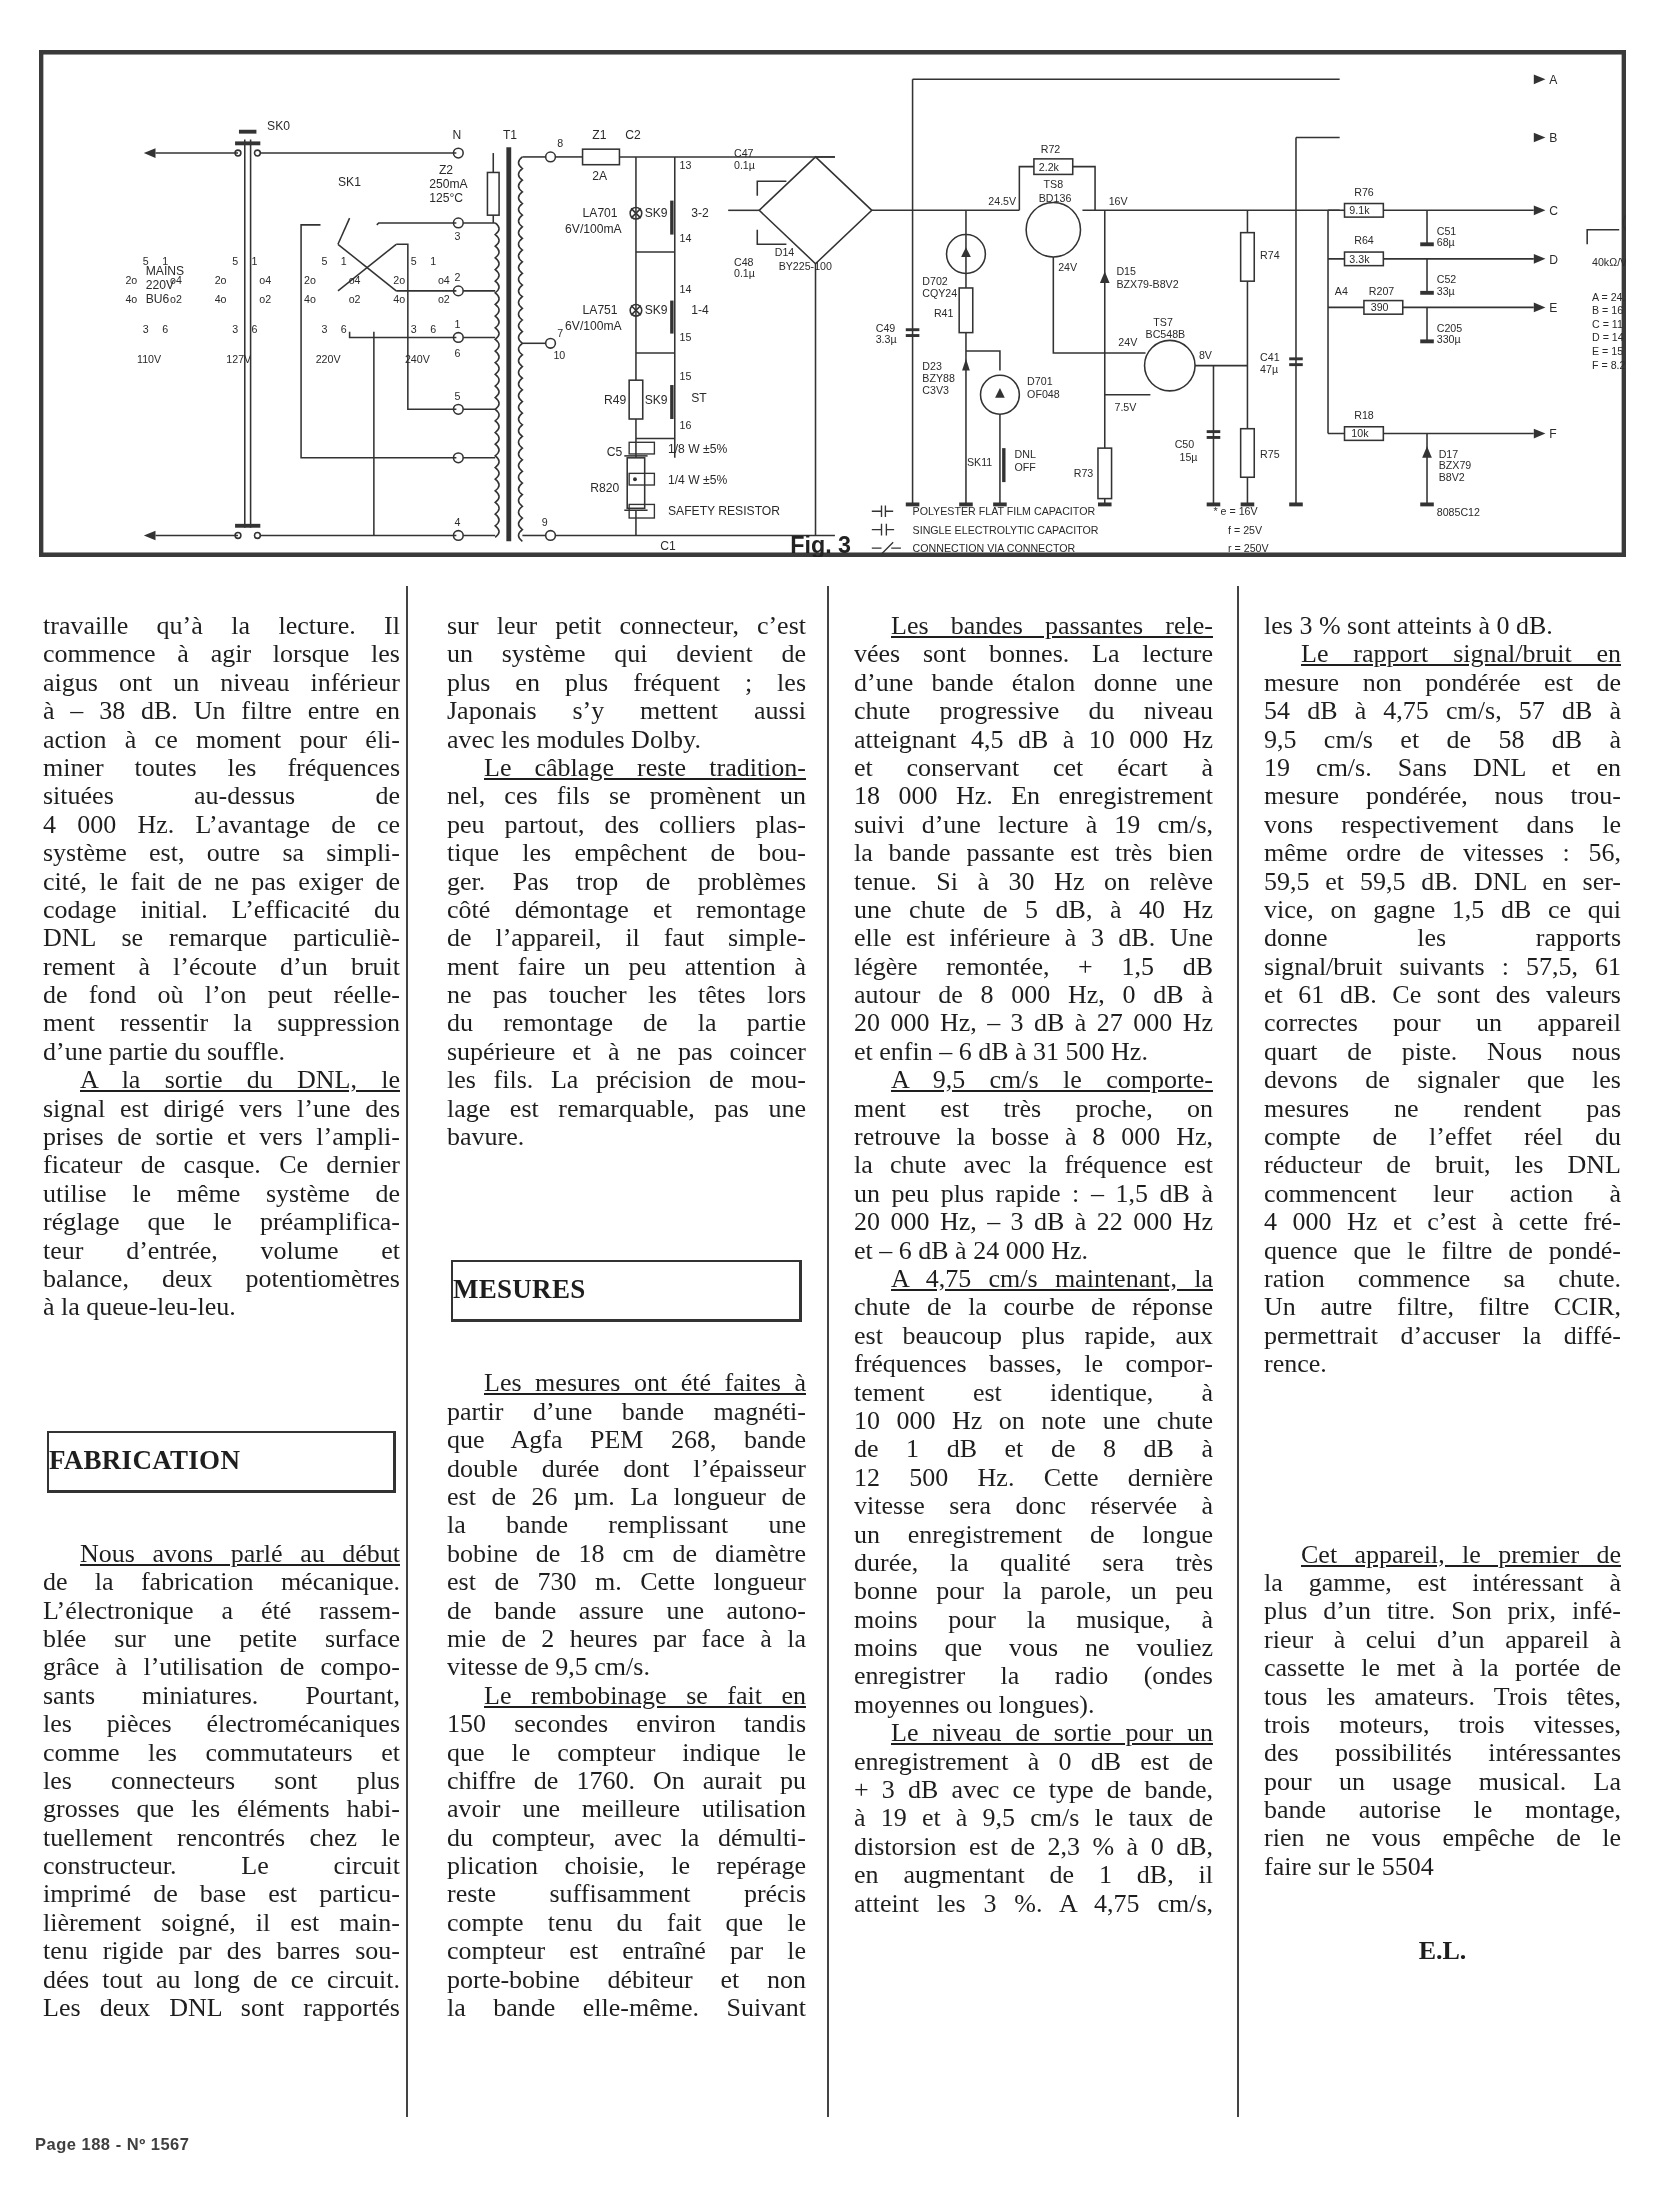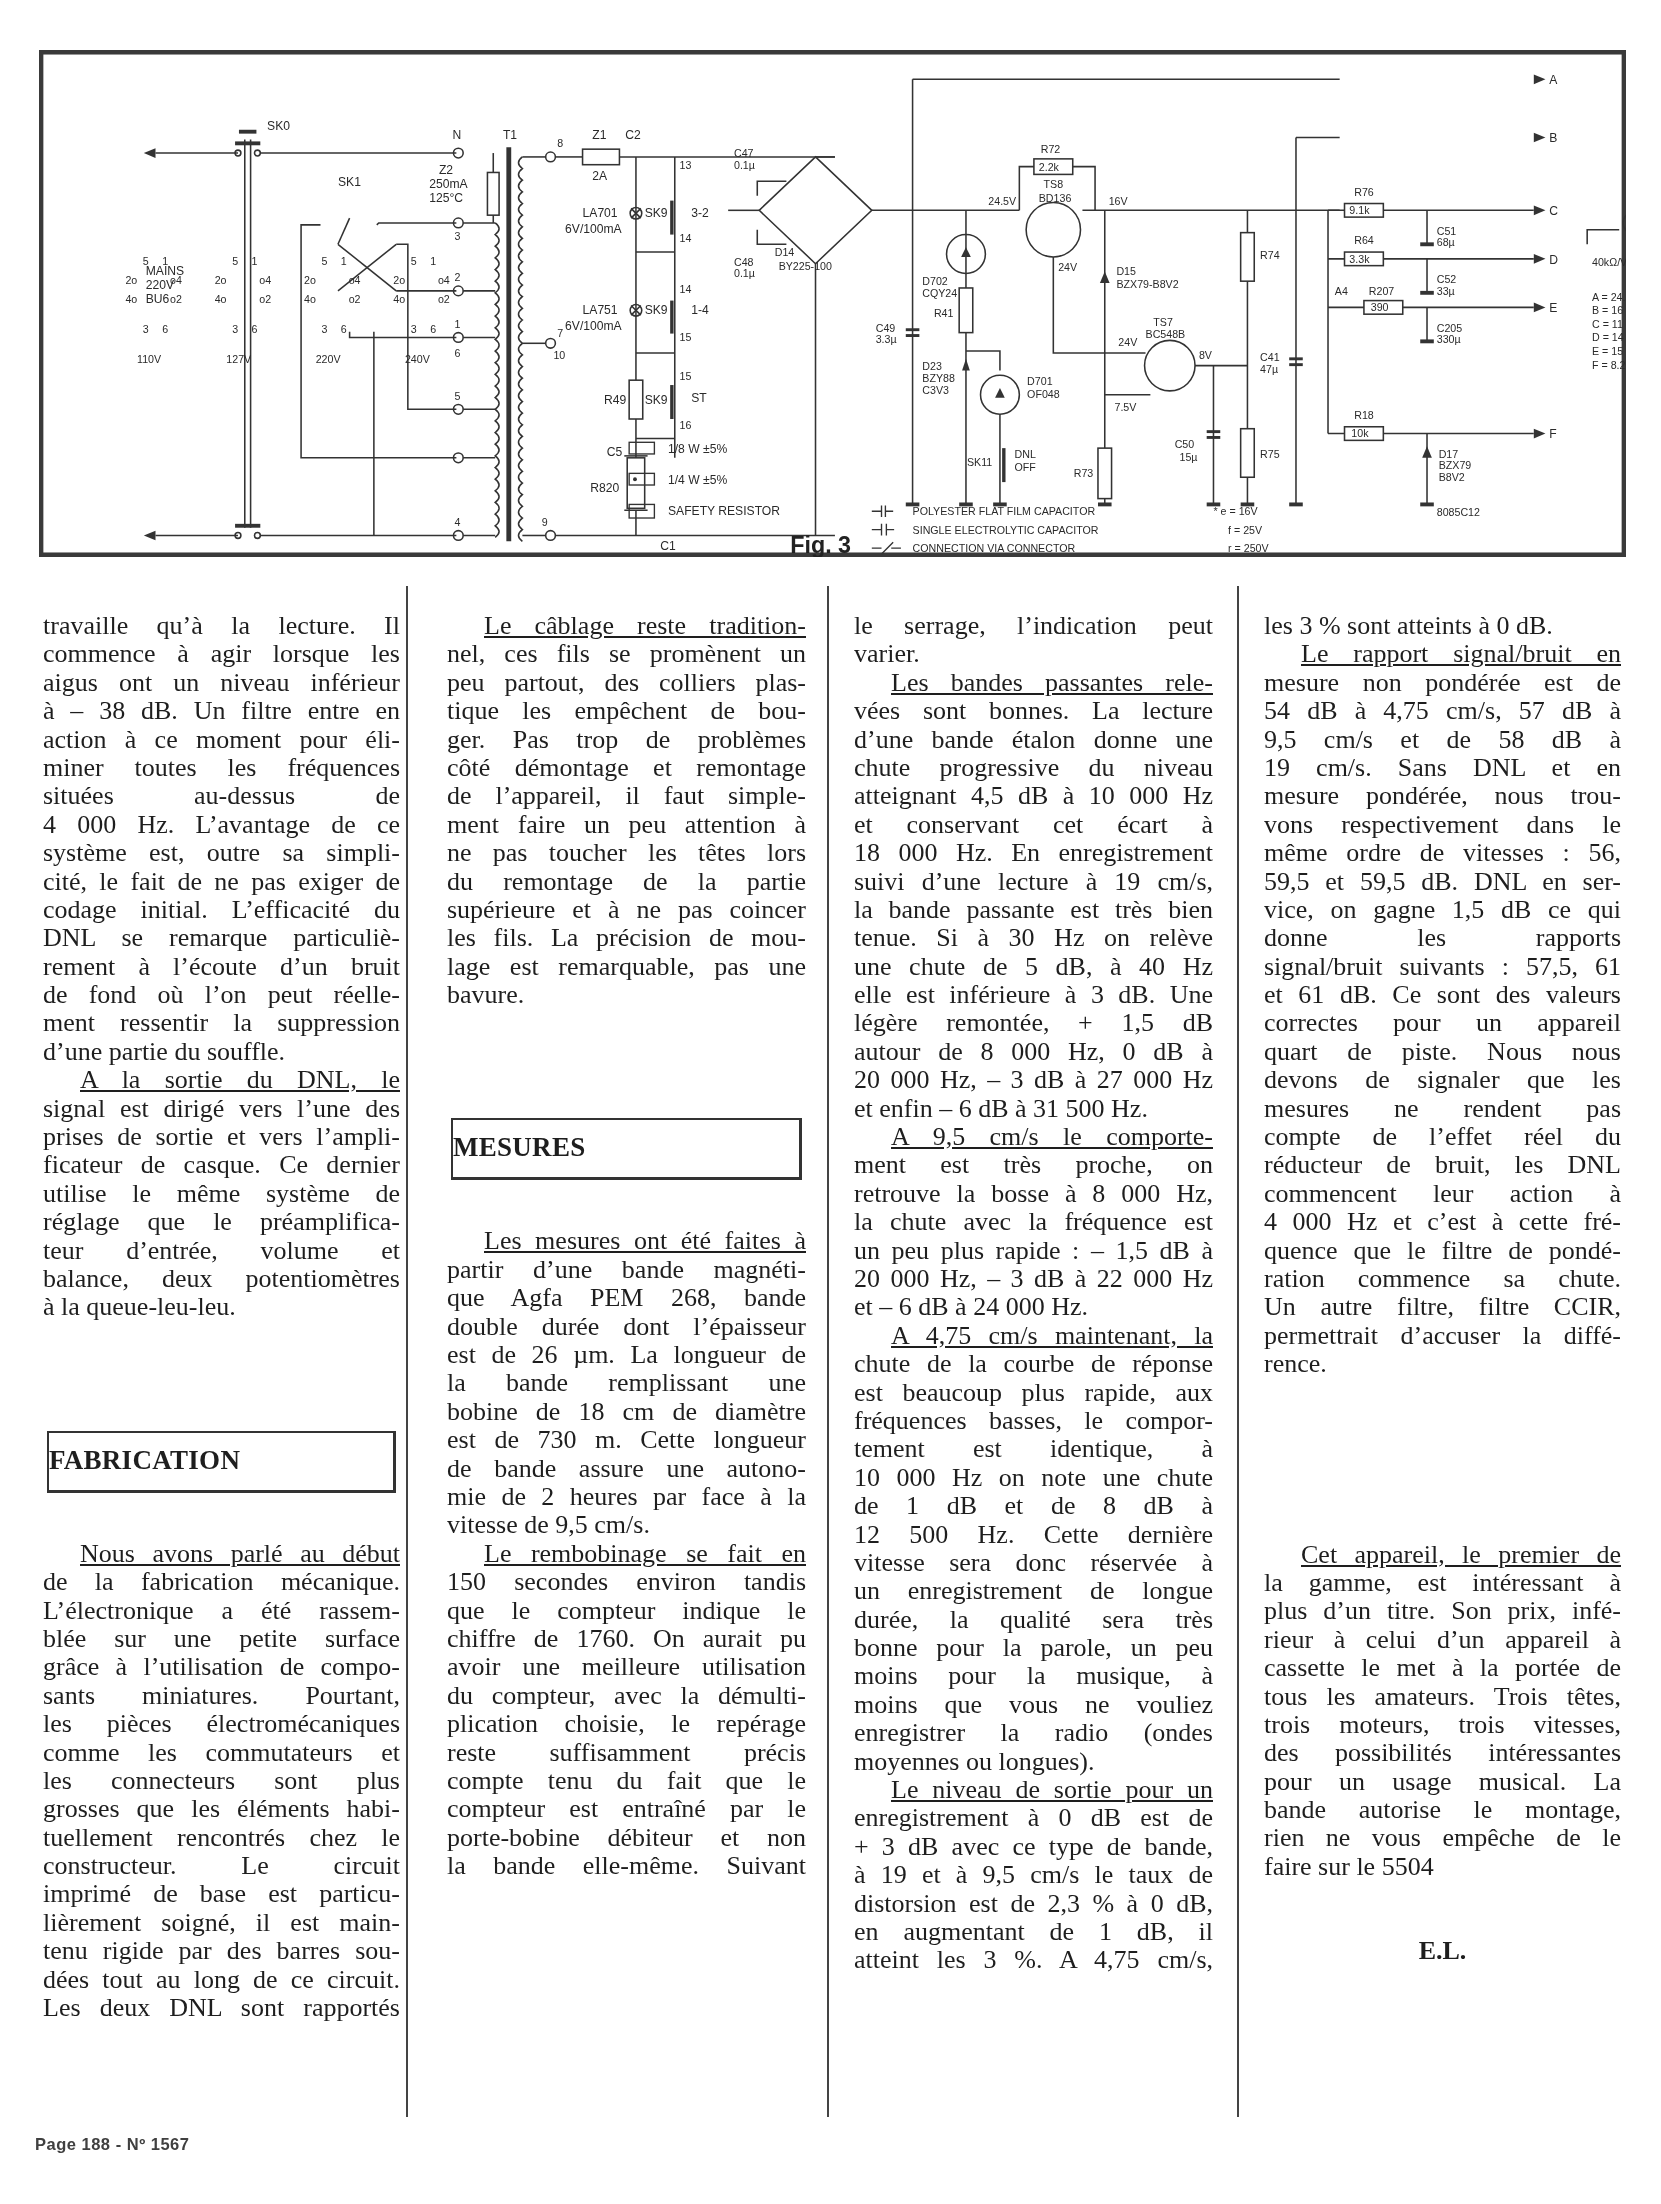--- a/index.html
+++ b/index.html
@@ -471,20 +471,27 @@
       <span class="line">constructeur. Le circuit</span>
       <span class="line">imprimé de base est particu-</span>
       <span class="line">lièrement soigné, il est main-</span>
       <span class="line">tenu rigide par des barres sou-</span>
       <span class="line">dées tout au long de ce circuit.</span>
       <span class="line">Les deux DNL sont rapportés</span>
     </div>
   </div>
 <div id="col2" class="col">
     <div>
+      <span class="line">sur leur petit connecteur, c’est</span>
+      <span class="line">un système qui devient de</span>
+      <span class="line">plus en plus fréquent ; les</span>
+      <span class="line">Japonais s’y mettent aussi</span>
+      <span class="line last">avec les modules Dolby.</span>
+    </div>
+    <div>
       <span class="line indent">Le câblage reste tradition-</span>
       <span class="line">nel, ces fils se promènent un</span>
       <span class="line">peu partout, des colliers plas-</span>
       <span class="line">tique les empêchent de bou-</span>
       <span class="line">ger. Pas trop de problèmes</span>
       <span class="line">côté démontage et remontage</span>
       <span class="line">de l’appareil, il faut simple-</span>
       <span class="line">ment faire un peu attention à</span>
       <span class="line">ne pas toucher les têtes lors</span>
       <span class="line">du remontage de la partie</span>
@@ -518,24 +525,20 @@
       <span class="line">du compteur, avec la démulti-</span>
       <span class="line">plication choisie, le repérage</span>
       <span class="line">reste suffisamment précis</span>
       <span class="line">compte tenu du fait que le</span>
       <span class="line">compteur est entraîné par le</span>
       <span class="line">porte-bobine débiteur et non</span>
       <span class="line">la bande elle-même. Suivant</span>
     </div>
   </div>
 <div id="col3" class="col">
-    <div>
-      <span class="line">le serrage, l’indication peut</span>
-      <span class="line last">varier.</span>
-    </div>
     <div>
       <span class="line indent">Les bandes passantes rele-</span>
       <span class="line">vées sont bonnes. La lecture</span>
       <span class="line">d’une bande étalon donne une</span>
       <span class="line">chute progressive du niveau</span>
       <span class="line">atteignant 4,5 dB à 10 000 Hz</span>
       <span class="line">et conservant cet écart à</span>
       <span class="line">18 000 Hz. En enregistrement</span>
       <span class="line">suivi d’une lecture à 19 cm/s,</span>
       <span class="line">la bande passante est très bien</span>

